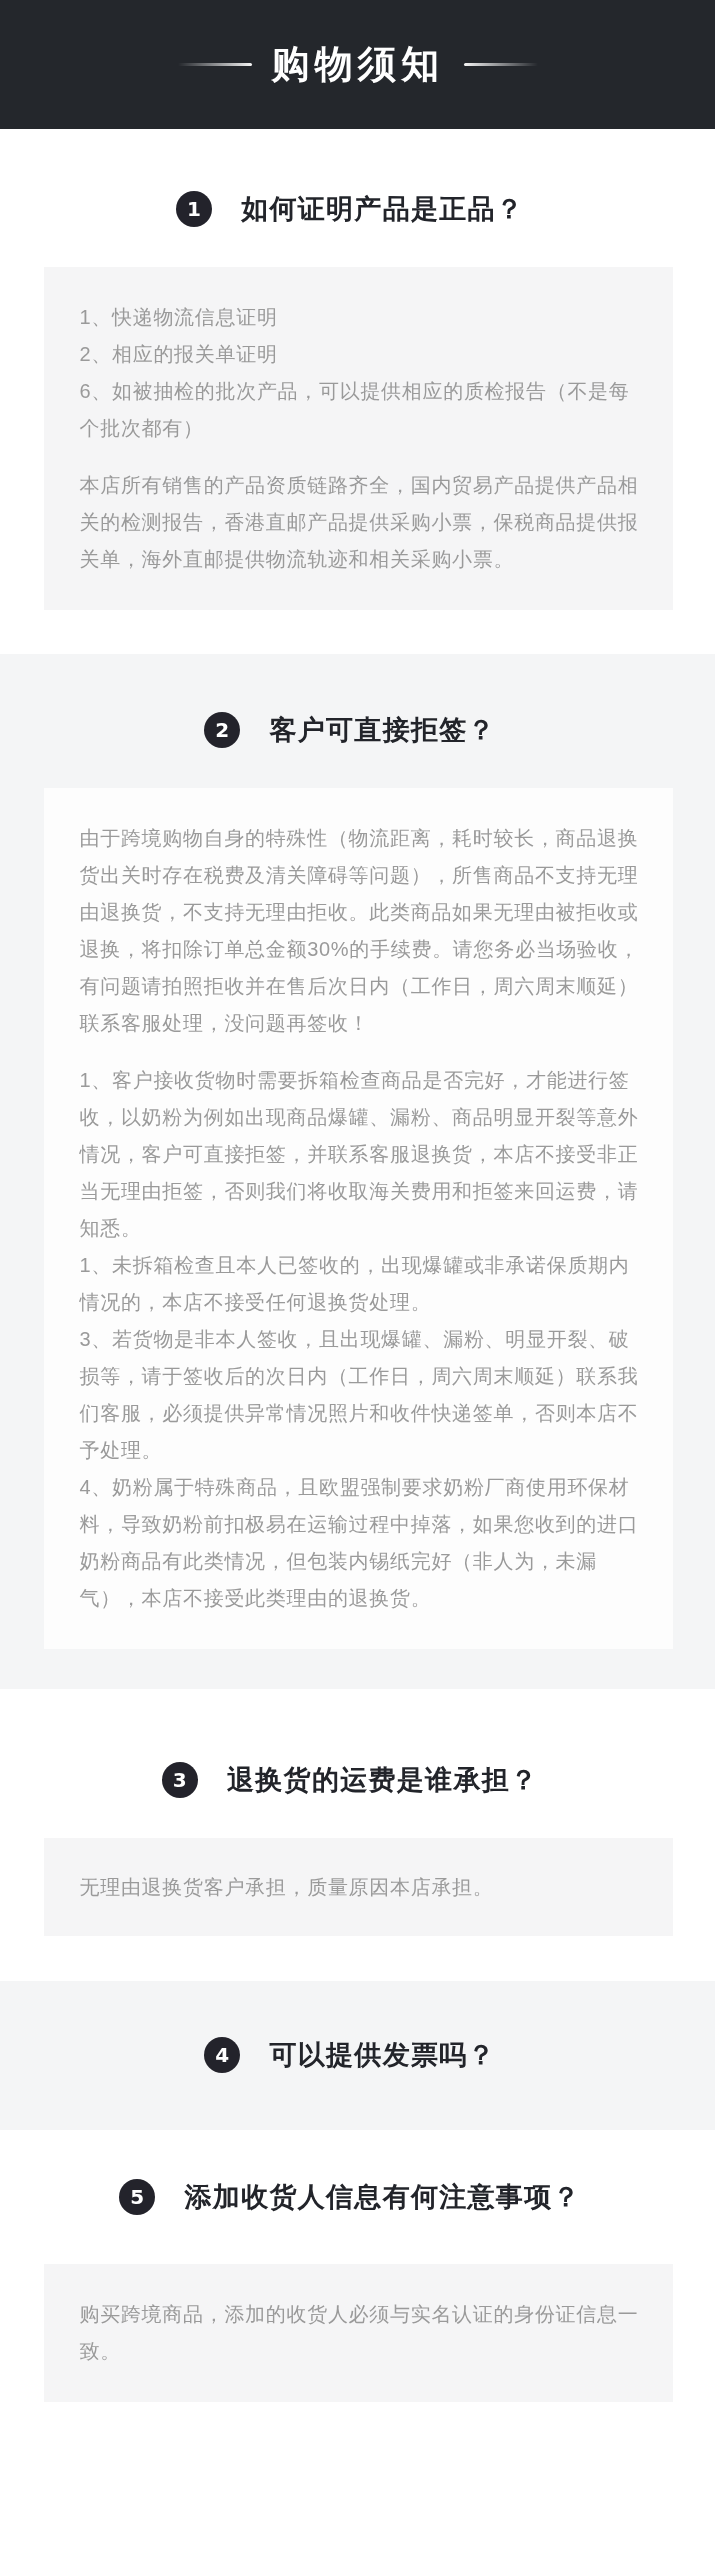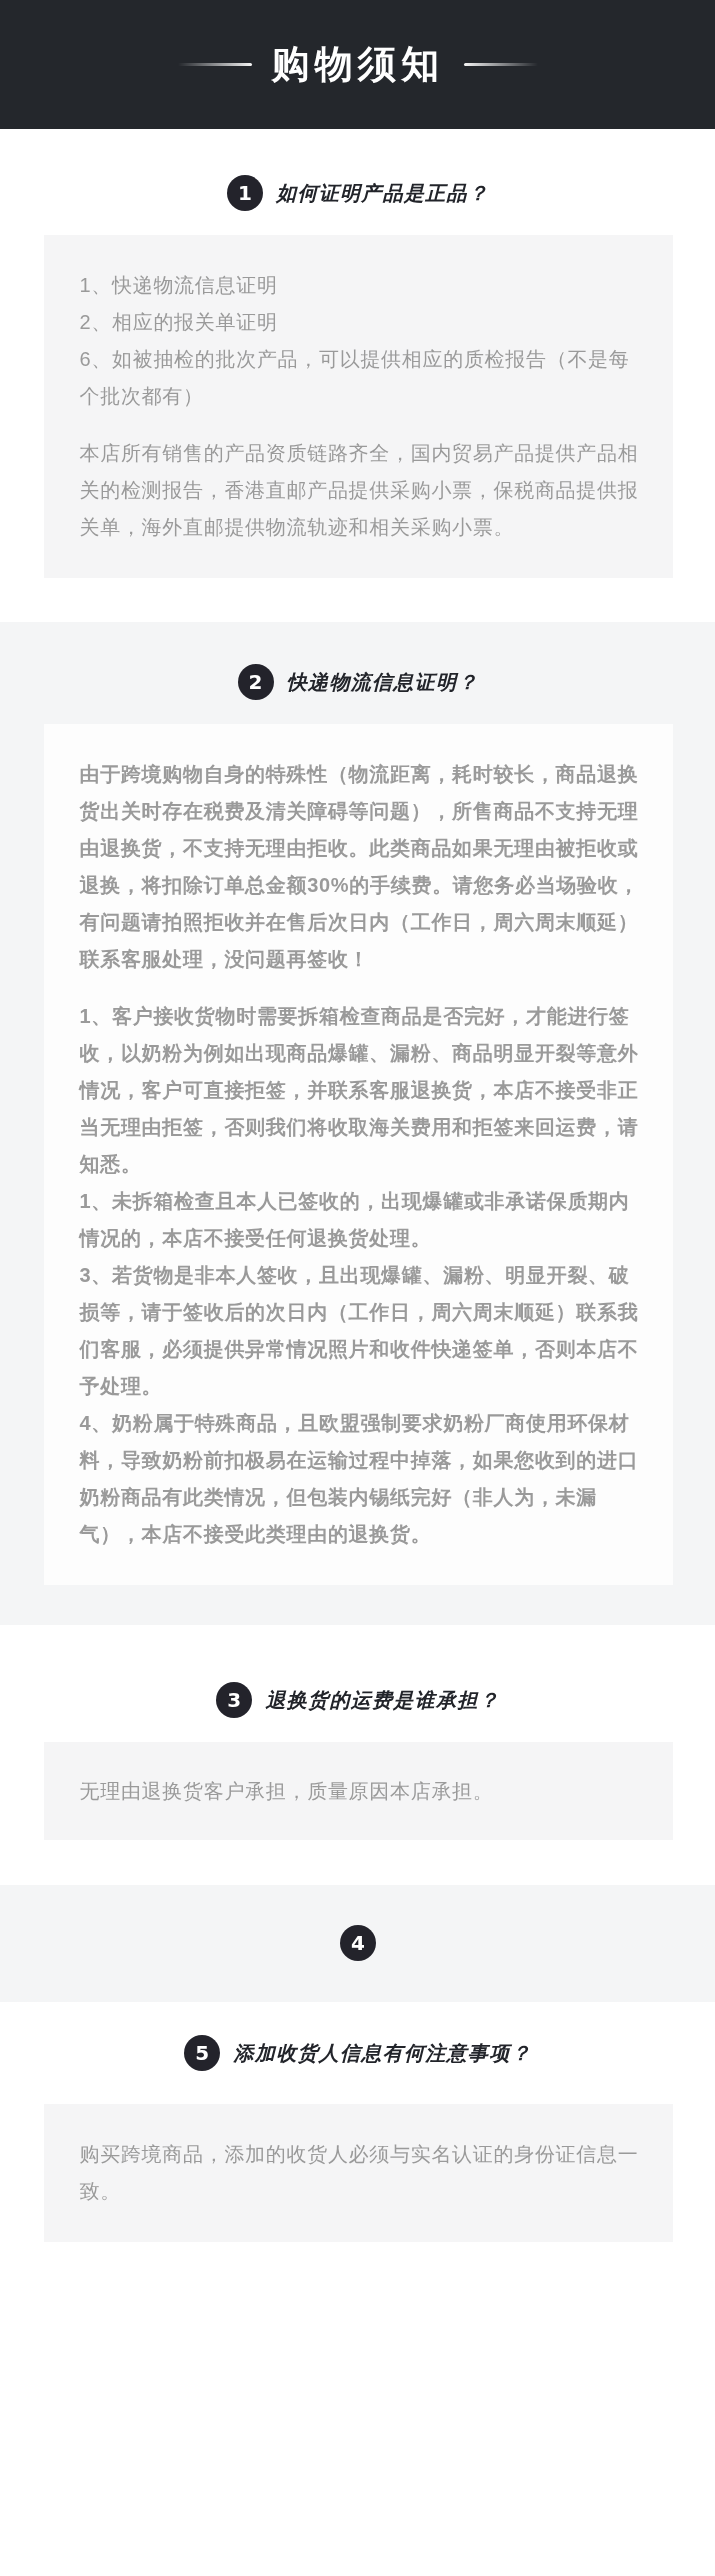--- a/index.html
+++ b/index.html
@@ -30,35 +30,35 @@
   
   .sec-heading{display:flex; align-items:center; justify-content:center; gap:13.3px;}
   .num-badge{
     width:36px; height:36px; border-radius:50%;
     background:var(--badge-bg,#23232b); color:#fff;
     display:flex; align-items:center; justify-content:center;
     font-size:20px; font-weight:bold; font-family:"DejaVu Sans", sans-serif;
     flex:0 0 auto;
   }
   .sec-heading h2{
-    margin:0; font-size:20px; font-weight:900; letter-spacing:1.3px;
-    color:var(--heading-text,#22242a); white-space:nowrap;font-style:italic;
+    margin:16px; font-size:27px; font-weight:900; letter-spacing:1.3px;
+    color:var(--heading-text,#22242a); white-space:nowrap;
   }
 
   
   .card{
     width:629px; margin:24px auto 0; box-sizing:border-box;
     padding:32px 30px 32px 36px;
     font-size:20px; line-height:37px; letter-spacing:0.7px;
     color:var(--body-text,#9a9a9a); text-align:left;
   }
   .card p{margin:0;}
   .card p.gap{margin-top:20px;}
   .card-gray{background:var(--card-gray,#f5f5f6);}
-  .card-white{background:var(--card-white,#fdfdfd);font-weight:bold;}
+  .card-white{background:var(--card-white,#fdfdfd);}
   .card.one-line{padding:30.5px 30px 30.5px 36px;}
 
   .s1{background:#ffffff; padding:46px 0 44px;}
   .s2{background:var(--band-gray,#f4f5f6); padding:42px 0 40px;}
   .s3{background:#ffffff; padding:57px 0 45px;}
   .s4{background:var(--band-gray,#f4f5f6); padding:40px 0 41px;}
   .s5{background:#ffffff; padding:33px 0 43px;}
   .s5 .card{margin-top:33px;}
 </style>
 </head>
@@ -81,21 +81,21 @@
       <p>1、快递物流信息证明</p>
       <p>2、相应的报关单证明</p>
       <p>6、如被抽检的批次产品，可以提供相应的质检报告（不是每个批次都有）</p>
       <p class="gap">本店所有销售的产品资质链路齐全，国内贸易产品提供产品相关的检测报告，香港直邮产品提供采购小票，保税商品提供报关单，海外直邮提供物流轨迹和相关采购小票。</p>
     </div>
   </section>
 
   <section class="s2">
     <div class="sec-heading">
       <span class="num-badge">2</span>
-      <h2>快递物流信息证明？</h2>
+      <h2>客户可直接拒签？</h2>
     </div>
     <div class="card card-white">
       <p>由于跨境购物自身的特殊性（物流距离，耗时较长，商品退换货出关时存在税费及清关障碍等问题），所售商品不支持无理由退换货，不支持无理由拒收。此类商品如果无理由被拒收或退换，将扣除订单总金额30%的手续费。请您务必当场验收，有问题请拍照拒收并在售后次日内（工作日，周六周末顺延）联系客服处理，没问题再签收！</p>
       <p class="gap">1、客户接收货物时需要拆箱检查商品是否完好，才能进行签收，以奶粉为例如出现商品爆罐、漏粉、商品明显开裂等意外情况，客户可直接拒签，并联系客服退换货，本店不接受非正当无理由拒签，否则我们将收取海关费用和拒签来回运费，请知悉。</p>
       <p>1、未拆箱检查且本人已签收的，出现爆罐或非承诺保质期内情况的，本店不接受任何退换货处理。</p>
       <p>3、若货物是非本人签收，且出现爆罐、漏粉、明显开裂、破损等，请于签收后的次日内（工作日，周六周末顺延）联系我们客服，必须提供异常情况照片和收件快递签单，否则本店不予处理。</p>
       <p>4、奶粉属于特殊商品，且欧盟强制要求奶粉厂商使用环保材料，导致奶粉前扣极易在运输过程中掉落，如果您收到的进口奶粉商品有此类情况，但包装内锡纸完好（非人为，未漏气），本店不接受此类理由的退换货。</p>
     </div>
   </section>
 
@@ -105,20 +105,21 @@
       <h2>退换货的运费是谁承担？</h2>
     </div>
     <div class="card card-gray one-line">
       <p>无理由退换货客户承担，质量原因本店承担。</p>
     </div>
   </section>
 
   <section class="s4">
     <div class="sec-heading">
       <span class="num-badge">4</span>
+      <h2>可以提供发票吗？</h2>
     </div>
   </section>
 
   <section class="s5">
     <div class="sec-heading">
       <span class="num-badge">5</span>
       <h2>添加收货人信息有何注意事项？</h2>
     </div>
     <div class="card card-gray">
       <p>购买跨境商品，添加的收货人必须与实名认证的身份证信息一致。</p>

